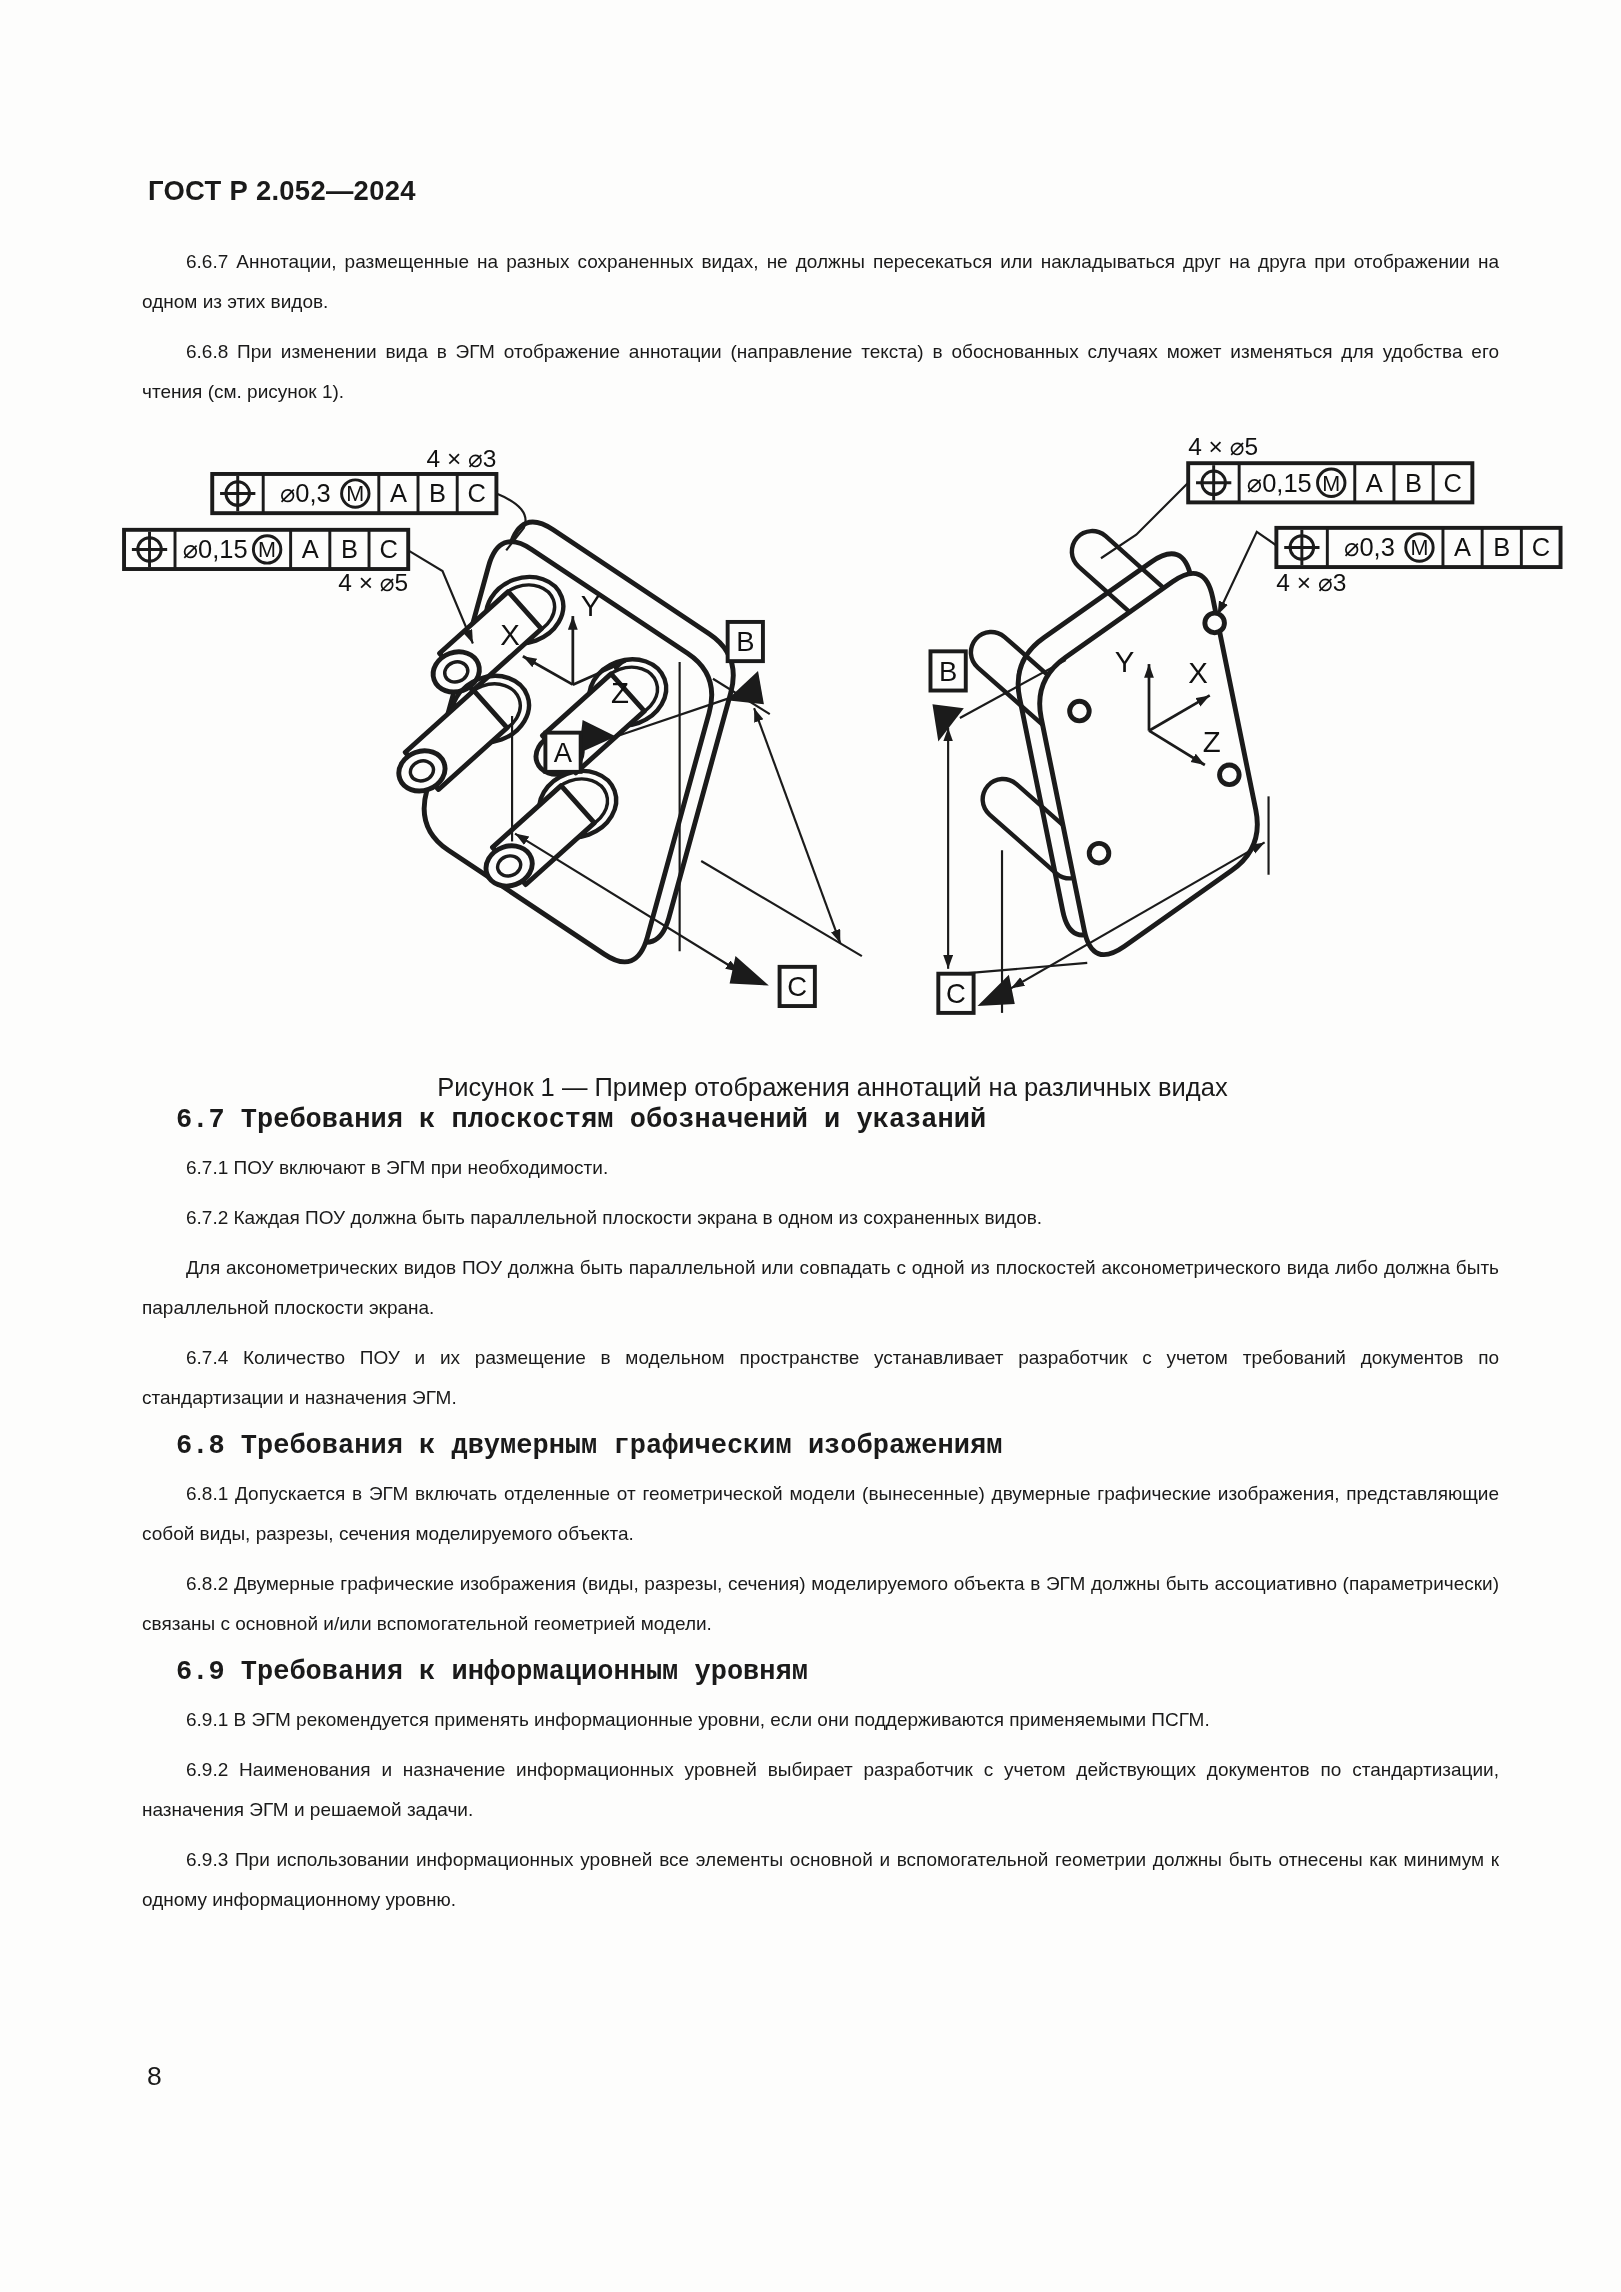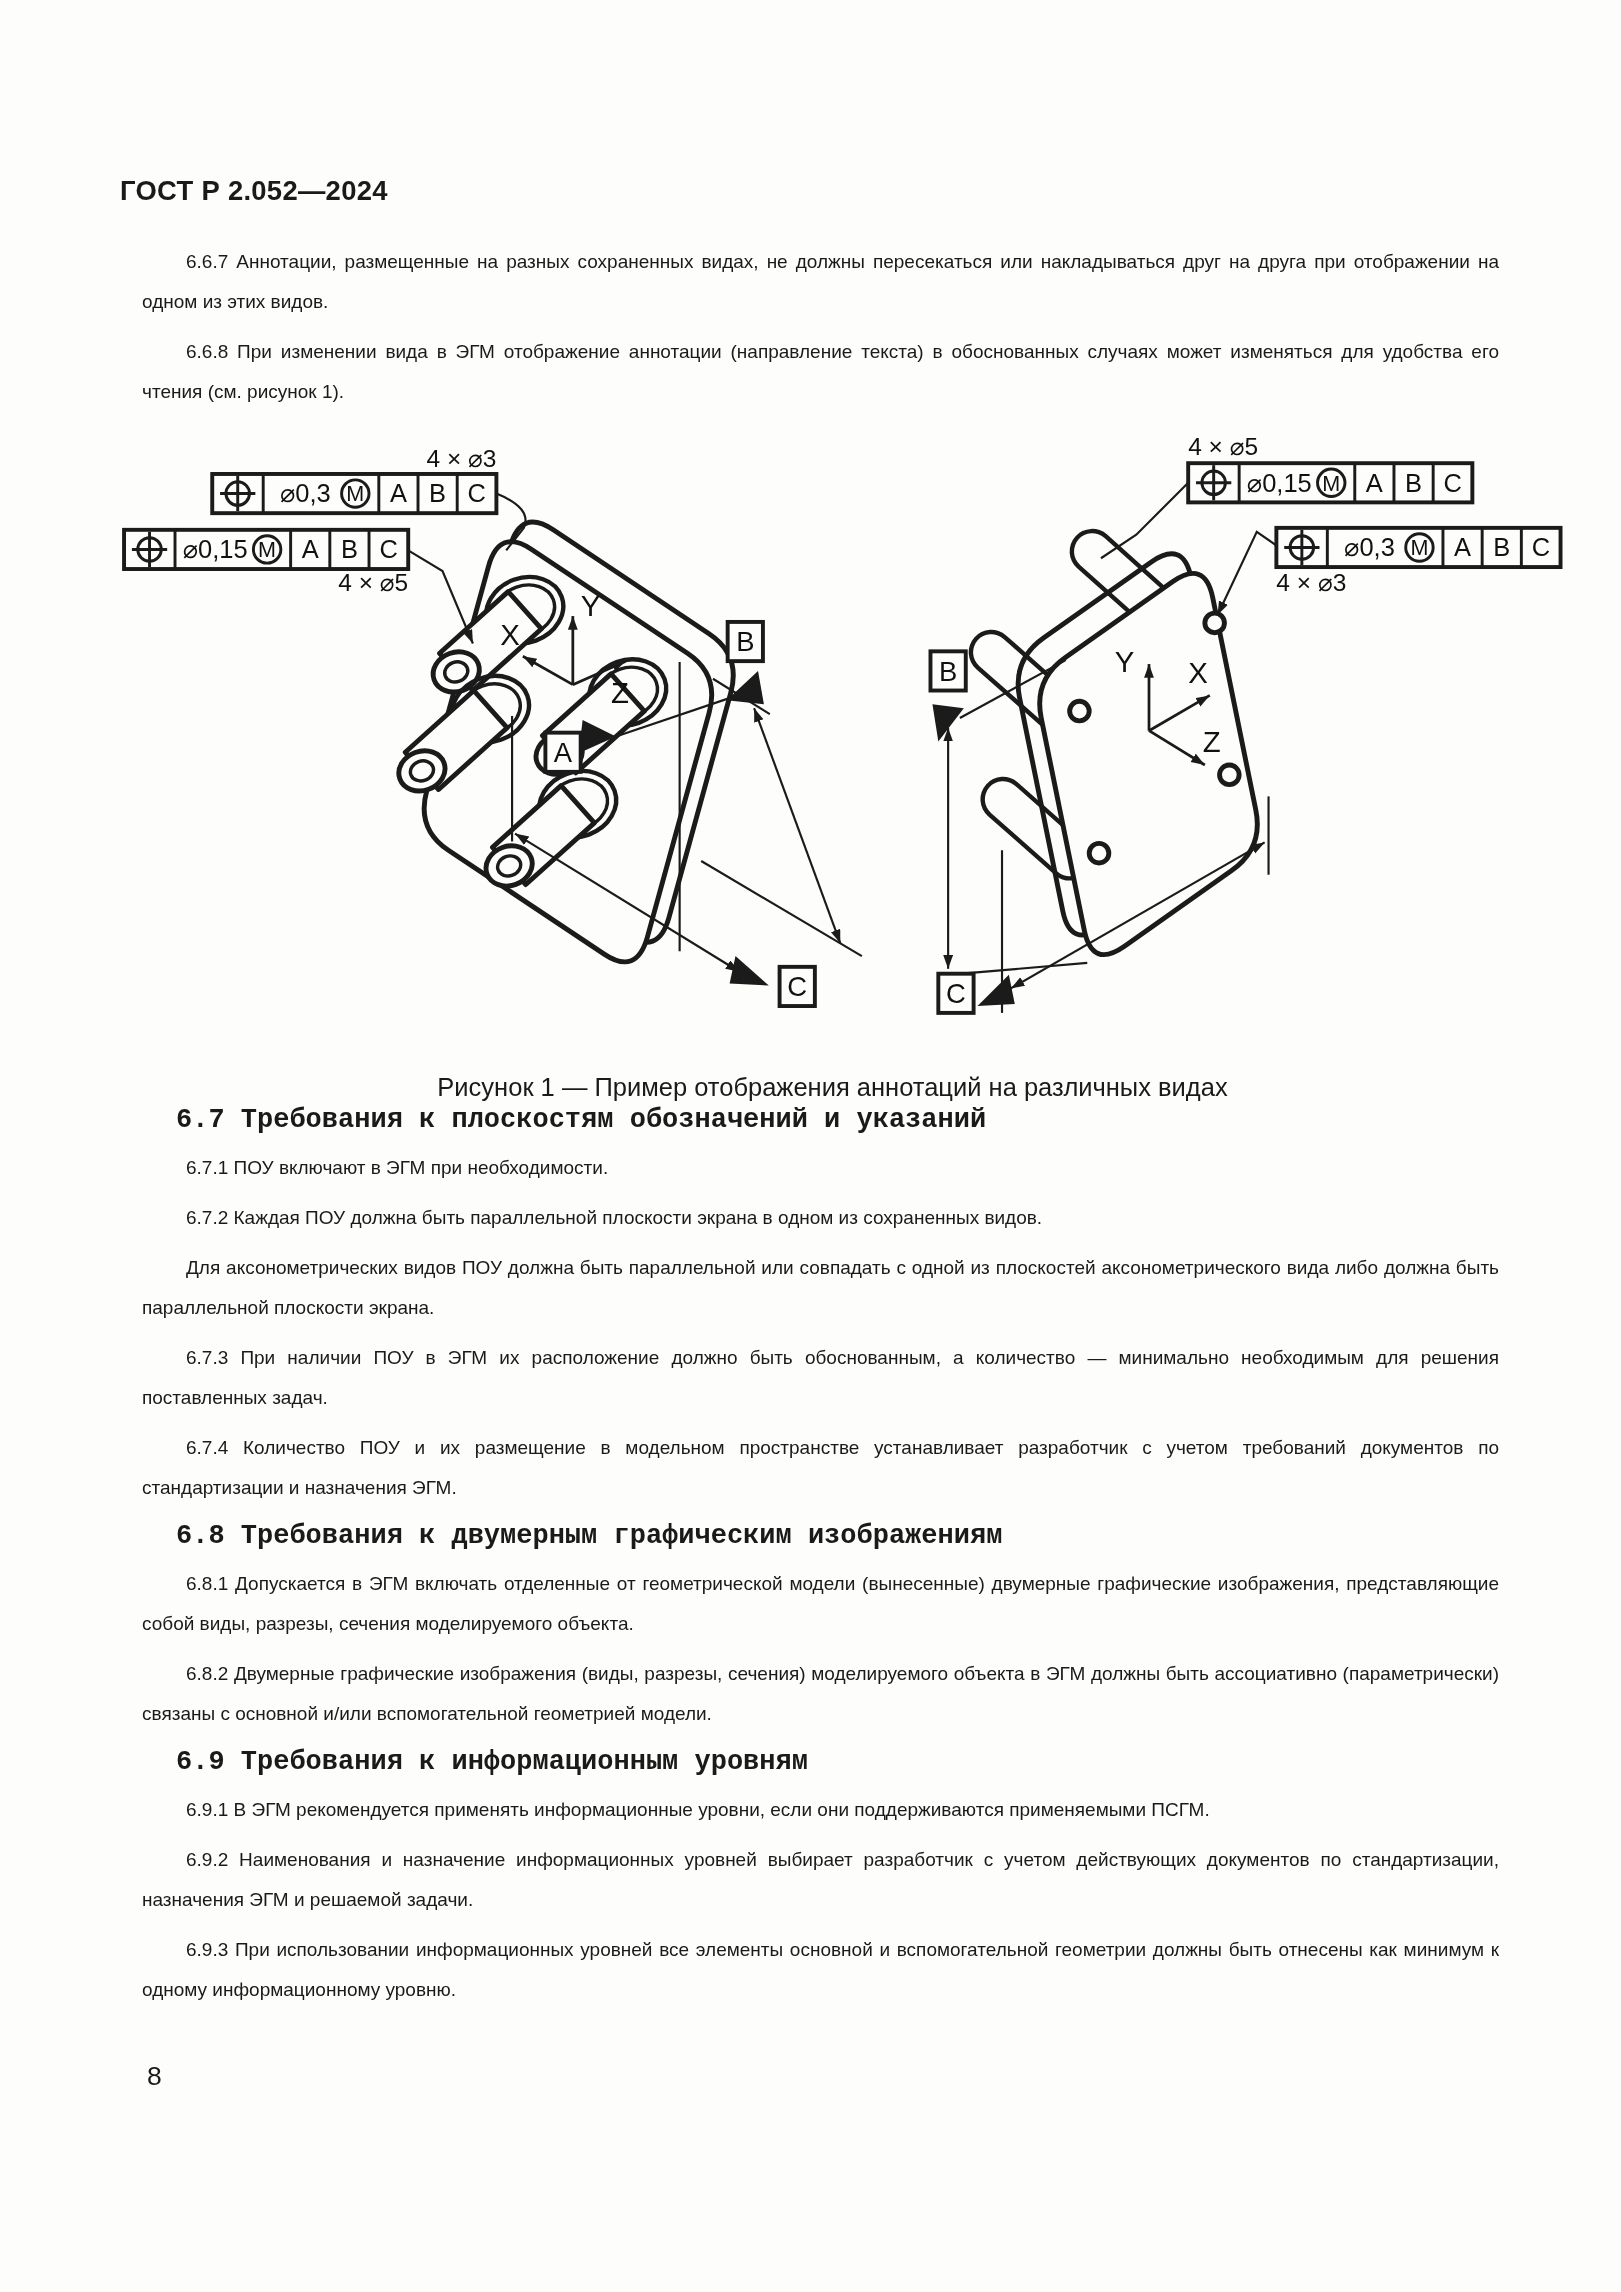--- a/index.html
+++ b/index.html
@@ -1,21 +1,21 @@
 <!DOCTYPE html>
 <html lang="ru"><head>
 <meta charset="utf-8">
 <style>
   html,body{margin:0;padding:0;}
   body{background:#9a9a9a;}
   .page{
     width:1621px;height:2293px;background:#fdfdfc;position:relative;
     font-family:"Liberation Sans",sans-serif;color:#1a1a1a;overflow:hidden;
   }
-  .doc-code{position:absolute;left:120px;top:175px;font-size:27.4px;font-weight:bold;letter-spacing:0.3px;}
+  .doc-code{position:absolute;left:148px;top:175px;font-size:27.4px;font-weight:bold;letter-spacing:0.3px;}
   .content{position:absolute;left:132px;top:232px;width:1377px;}
   p.body{margin:10px;font-size:19px;line-height:40px;text-align:justify;text-indent:44px;}
   h3.h{font-size:27px;line-height:36px;font-weight:bold;margin:0;text-indent:44px;font-family:Liberation Mono, monospace;}
   .h67{margin-top:47px;margin-bottom:10.8px;}
   .h68{margin-top:18.6px;margin-bottom:11.8px;}
   .h69{margin-top:17.6px;margin-bottom:11.8px;}
   figure.fig{margin:7.8px 0 0 -54px;width:1509px;padding:0;}
   figcaption{font-size:25.5px;text-align:center;margin-top:10px;color:#1a1a1a;}
   .page-num{position:absolute;left:147px;top:2061px;font-size:26.5px;}
 
@@ -268,21 +268,20 @@
           <text class="ft fn" x="1223" y="172">4 × ⌀3</text>
         </g>
       </svg>
       <figcaption>Рисунок 1 — Пример отображения аннотаций на различных видах</figcaption>
     </figure>
 
     <h3 class="h h67">6.7 Требования к плоскостям обозначений и указаний</h3>
     <p class="body">6.7.1 ПОУ включают в ЭГМ при необходимости.</p>
     <p class="body">6.7.2 Каждая ПОУ должна быть параллельной плоскости экрана в одном из сохраненных видов.</p>
     <p class="body">Для аксонометрических видов ПОУ должна быть параллельной или совпадать с одной из плоскостей аксонометрического вида либо должна быть параллельной плоскости экрана.</p>
-    <p class="body">6.7.3 При наличии ПОУ в ЭГМ их расположение должно быть обоснованным, а количество — минимально необходимым для решения поставленных задач.</p>
     <p class="body">6.7.4 Количество ПОУ и их размещение в модельном пространстве устанавливает разработчик с учетом требований документов по стандартизации и назначения ЭГМ.</p>
 
     <h3 class="h h68">6.8 Требования к двумерным графическим изображениям</h3>
     <p class="body">6.8.1 Допускается в ЭГМ включать отделенные от геометрической модели (вынесенные) двумерные графические изображения, представляющие собой виды, разрезы, сечения моделируемого объекта.</p>
     <p class="body">6.8.2 Двумерные графические изображения (виды, разрезы, сечения) моделируемого объекта в ЭГМ должны быть ассоциативно (параметрически) связаны с основной и/или вспомогательной геометрией модели.</p>
 
     <h3 class="h h69">6.9 Требования к информационным уровням</h3>
     <p class="body">6.9.1 В ЭГМ рекомендуется применять информационные уровни, если они поддерживаются применяемыми ПСГМ.</p>
     <p class="body">6.9.2 Наименования и назначение информационных уровней выбирает разработчик с учетом действующих документов по стандартизации, назначения ЭГМ и решаемой задачи.</p>
     <p class="body">6.9.3 При использовании информационных уровней все элементы основной и вспомогательной геометрии должны быть отнесены как минимум к одному информационному уровню.</p>

